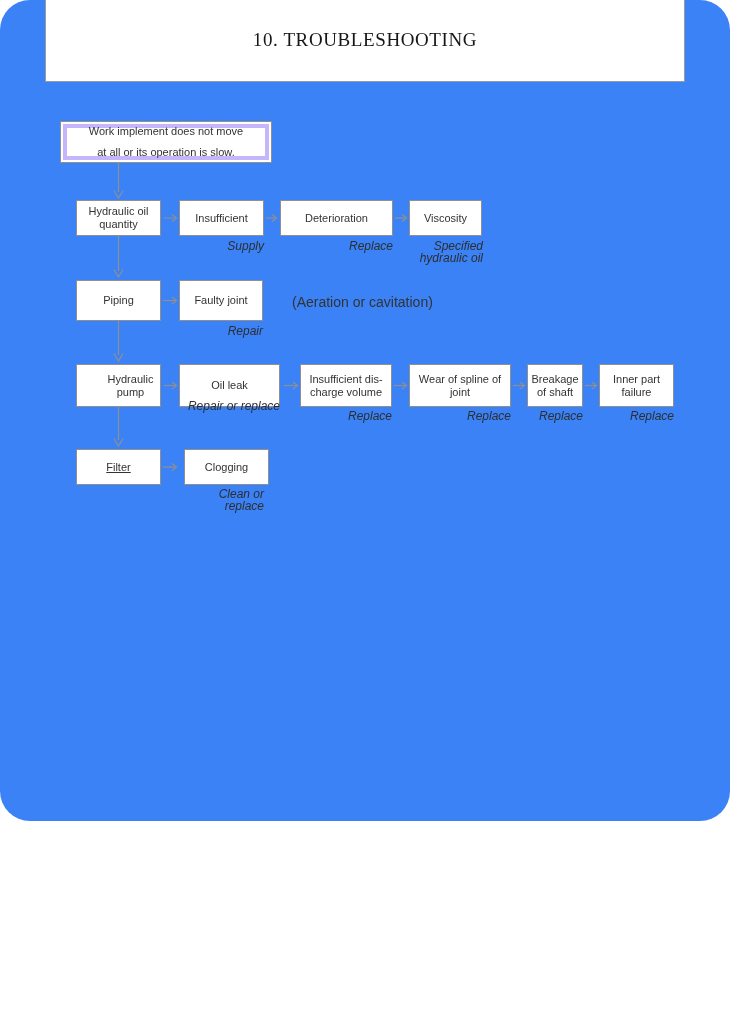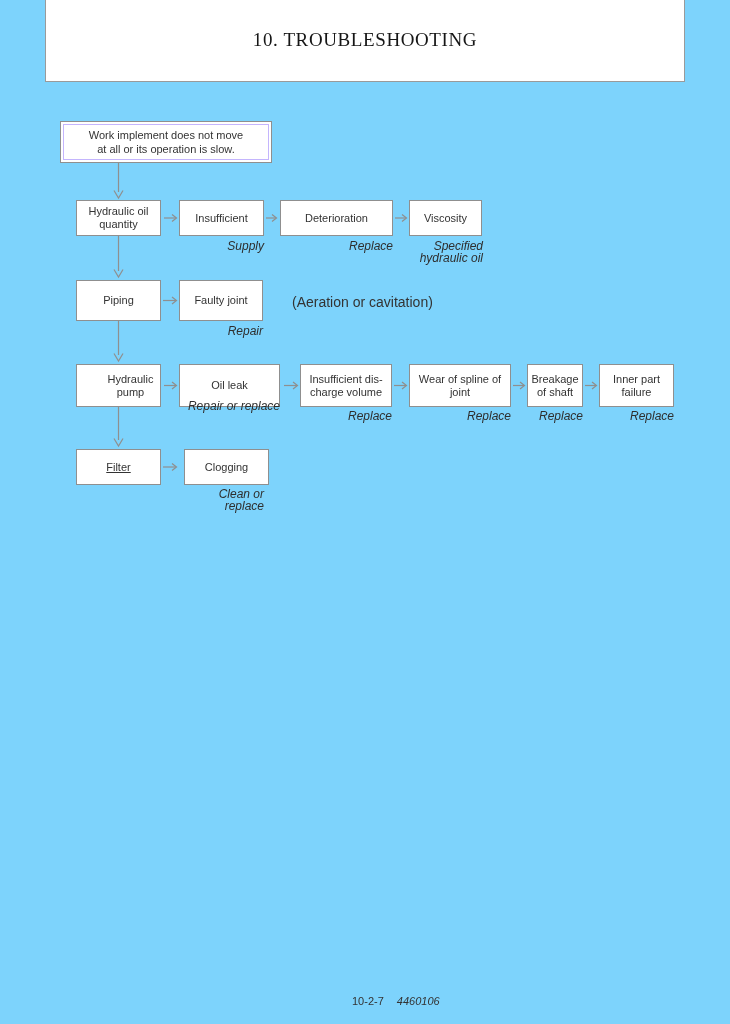--- a/index.html
+++ b/index.html
@@ -1,22 +1,23 @@
 <!DOCTYPE html>
 <html><head>
 <meta charset="utf-8">
 <style>
   html, body { margin: 0; padding: 0; background: #ffffff; }
   #page {
     position: relative;
     width: 730px;
-    height: 1024px;
-    background: #7dd3fc;
+    height: 821px;
+    background: #3b82f6;
     font-family: "Liberation Sans", sans-serif;
     overflow: hidden;
+    border-radius: 30px;
   }
   .header-box {
     position: absolute;
     left: 45px; top: -3px; width: 640px; height: 85px;
     border: 1px solid #9a9a9a;
     box-sizing: border-box;
     display: flex; align-items: center; justify-content: center;
     background: #ffffff;
   }
   .page-title {
@@ -27,26 +28,26 @@
   }
   .start-outer {
     position: absolute;
     left: 60px; top: 121px; width: 212px; height: 42px;
     border: 1px solid #8f8f8f;
     padding: 2px;
     box-sizing: border-box;
     background: #ffffff;
   }
   .start-inner {
-    border: 1px solid #c4b5fd;
+    border: 4px solid #c4b5fd;
     width: 100%; height: 100%;
     box-sizing: border-box;
     display: flex; align-items: center; justify-content: center;
     text-align: center;
-    font-size: 11px; line-height: 14px;
+    font-size: 11px; line-height: 21px;
     color: #333333;
     white-space: pre-line;
   }
   .flow-box {
     position: absolute;
     border: 1px solid #8f8f8f;
     box-sizing: border-box;
     background: #ffffff;
     display: flex; align-items: center; justify-content: center;
     text-align: center;

